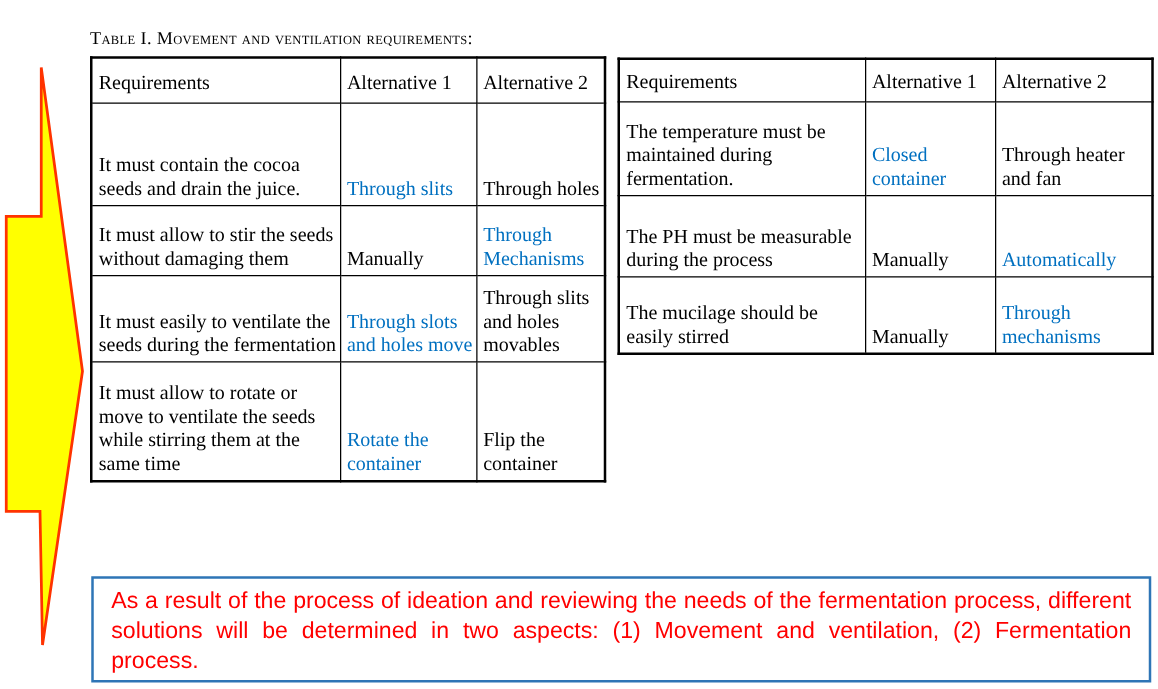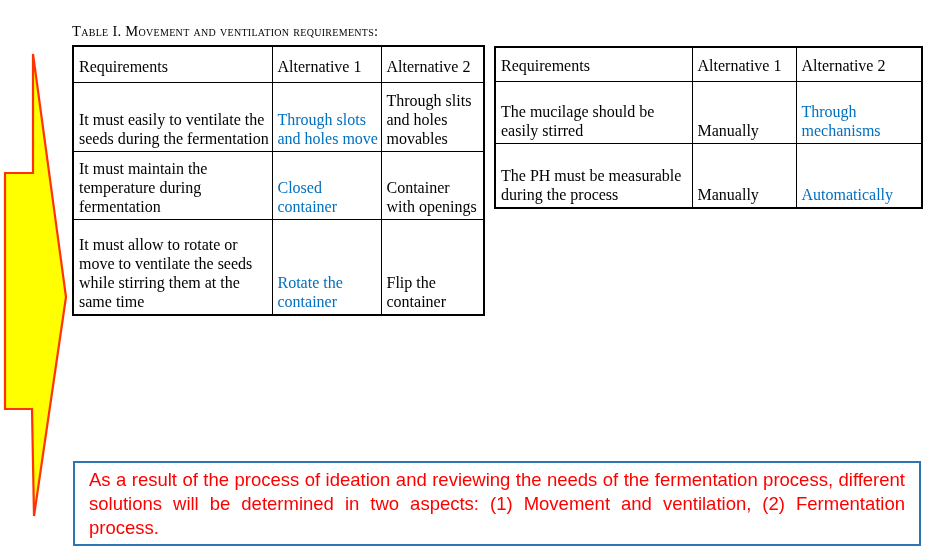--- a/index.html
+++ b/index.html
@@ -50,29 +50,34 @@
         <col style="width:199px">
         <col style="width:109px">
         <col style="width:103px">
       </colgroup>
     <tbody>
         <tr style="height:36px">
       <th>Requirements</th>
       <th>Alternative 1</th>
       <th>Alternative 2</th>
     </tr>
+    <tr style="height:82px">
+      <td>It must contain the cocoa seeds and drain the juice.</td>
+      <td class="hlb">Through slits</td>
+      <td>Through holes</td>
+    </tr>
+    <tr style="height:56px">
+      <td>It must allow to stir the seeds without damaging them</td>
+      <td>Manually</td>
+      <td class="hlb">Through Mechanisms</td>
+    </tr>
     <tr style="height:69px">
       <td>It must easily to ventilate the seeds during the fermentation</td>
       <td class="hlb">Through slots and holes move</td>
       <td>Through slits and holes movables</td>
-    </tr>
-    <tr style="height:68px">
-      <td>It must maintain the temperature during fermentation</td>
-      <td class="hlb">Closed container</td>
-      <td>Container with openings</td>
     </tr>
     <tr style="height:96px">
       <td>It must allow to rotate or move to ventilate the seeds while stirring them at the same time</td>
       <td class="hlb">Rotate the container</td>
       <td>Flip the container</td>
     </tr>
   </tbody>
     </table>
 
   <table class="req" id="table2">
@@ -80,29 +85,34 @@
         <col style="width:197px">
         <col style="width:104px">
         <col style="width:126px">
       </colgroup>
     <tbody>
         <tr style="height:34px">
       <th>Requirements</th>
       <th>Alternative 1</th>
       <th>Alternative 2</th>
     </tr>
-    <tr style="height:62px">
-      <td>The mucilage should be easily stirred</td>
-      <td>Manually</td>
-      <td class="hl">Through mechanisms</td>
+    <tr style="height:75px">
+      <td>The temperature must be maintained during fermentation.</td>
+      <td class="hl">Closed container</td>
+      <td>Through heater and fan</td>
     </tr>
     <tr style="height:65px">
       <td>The PH must be measurable during the process</td>
       <td>Manually</td>
       <td class="hl">Automatically</td>
+    </tr>
+    <tr style="height:62px">
+      <td>The mucilage should be easily stirred</td>
+      <td>Manually</td>
+      <td class="hl">Through mechanisms</td>
     </tr>
   </tbody>
     </table>
 
   <div class="note">
     <span>As a result of the process of ideation and reviewing the needs of the fermentation process, different solutions will be determined in two aspects: (1) Movement and ventilation, (2) Fermentation process.</span>
   </div>
 
 </div>
 

